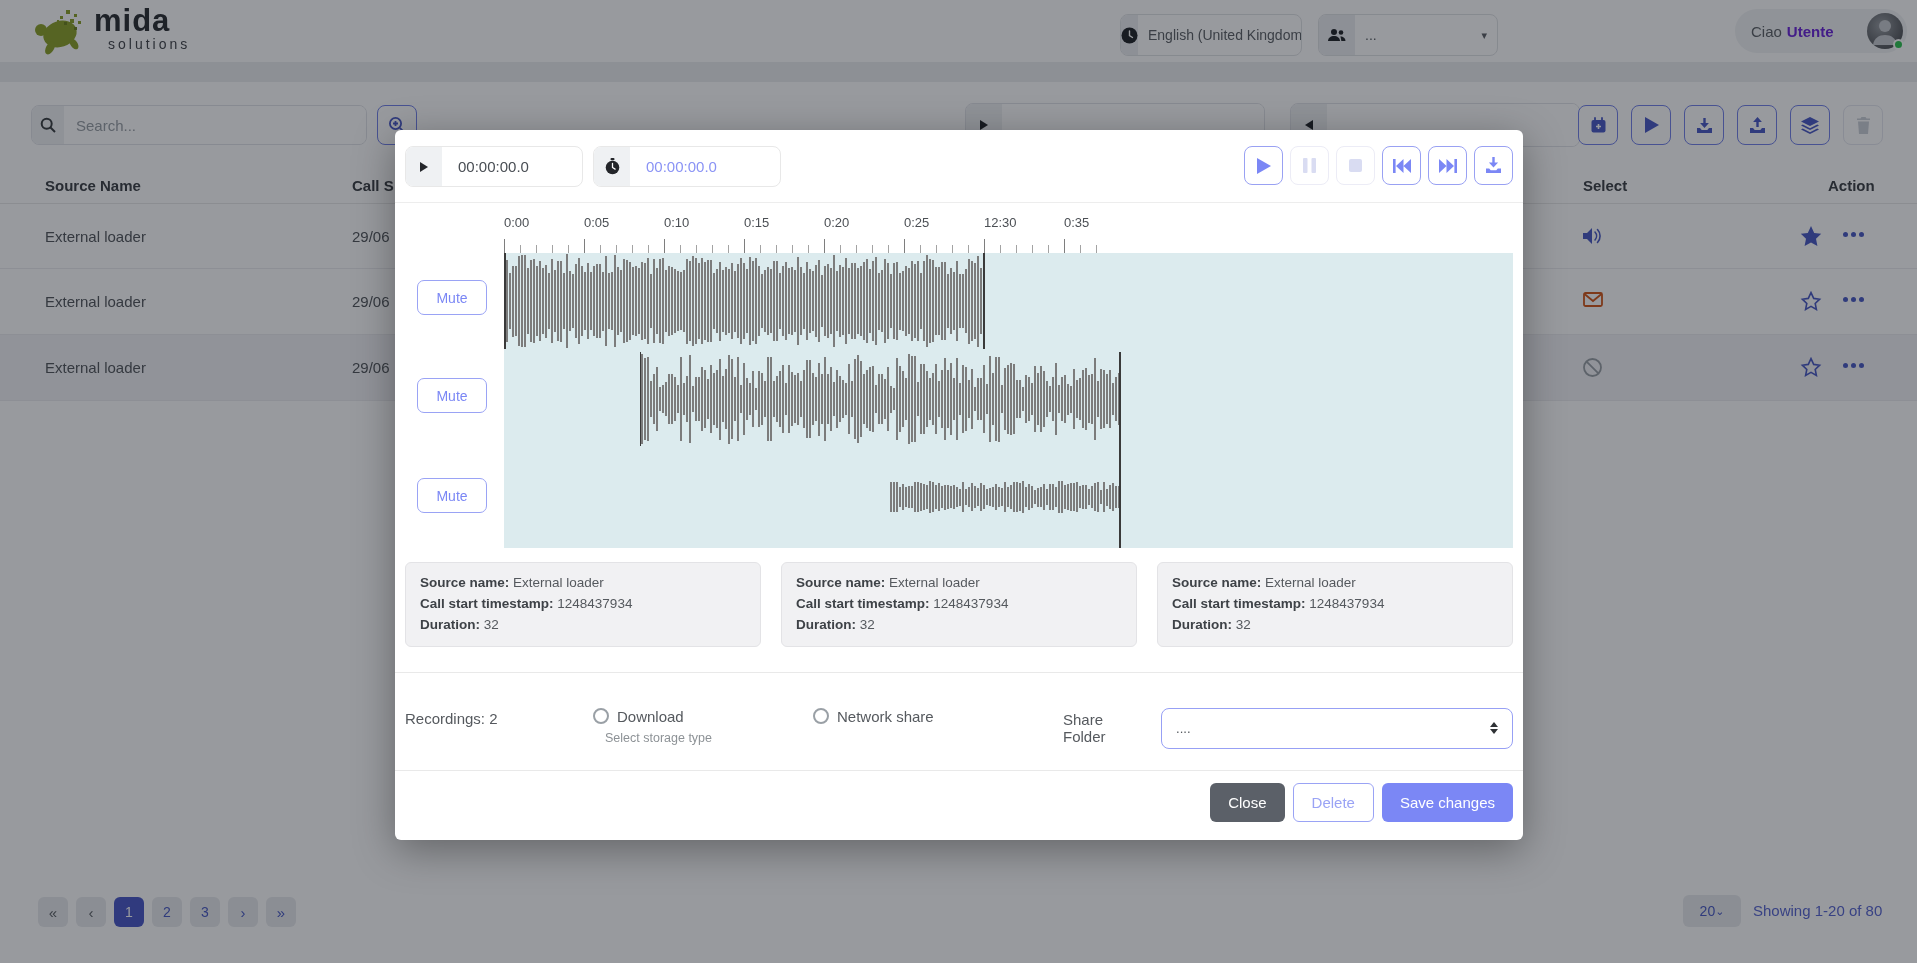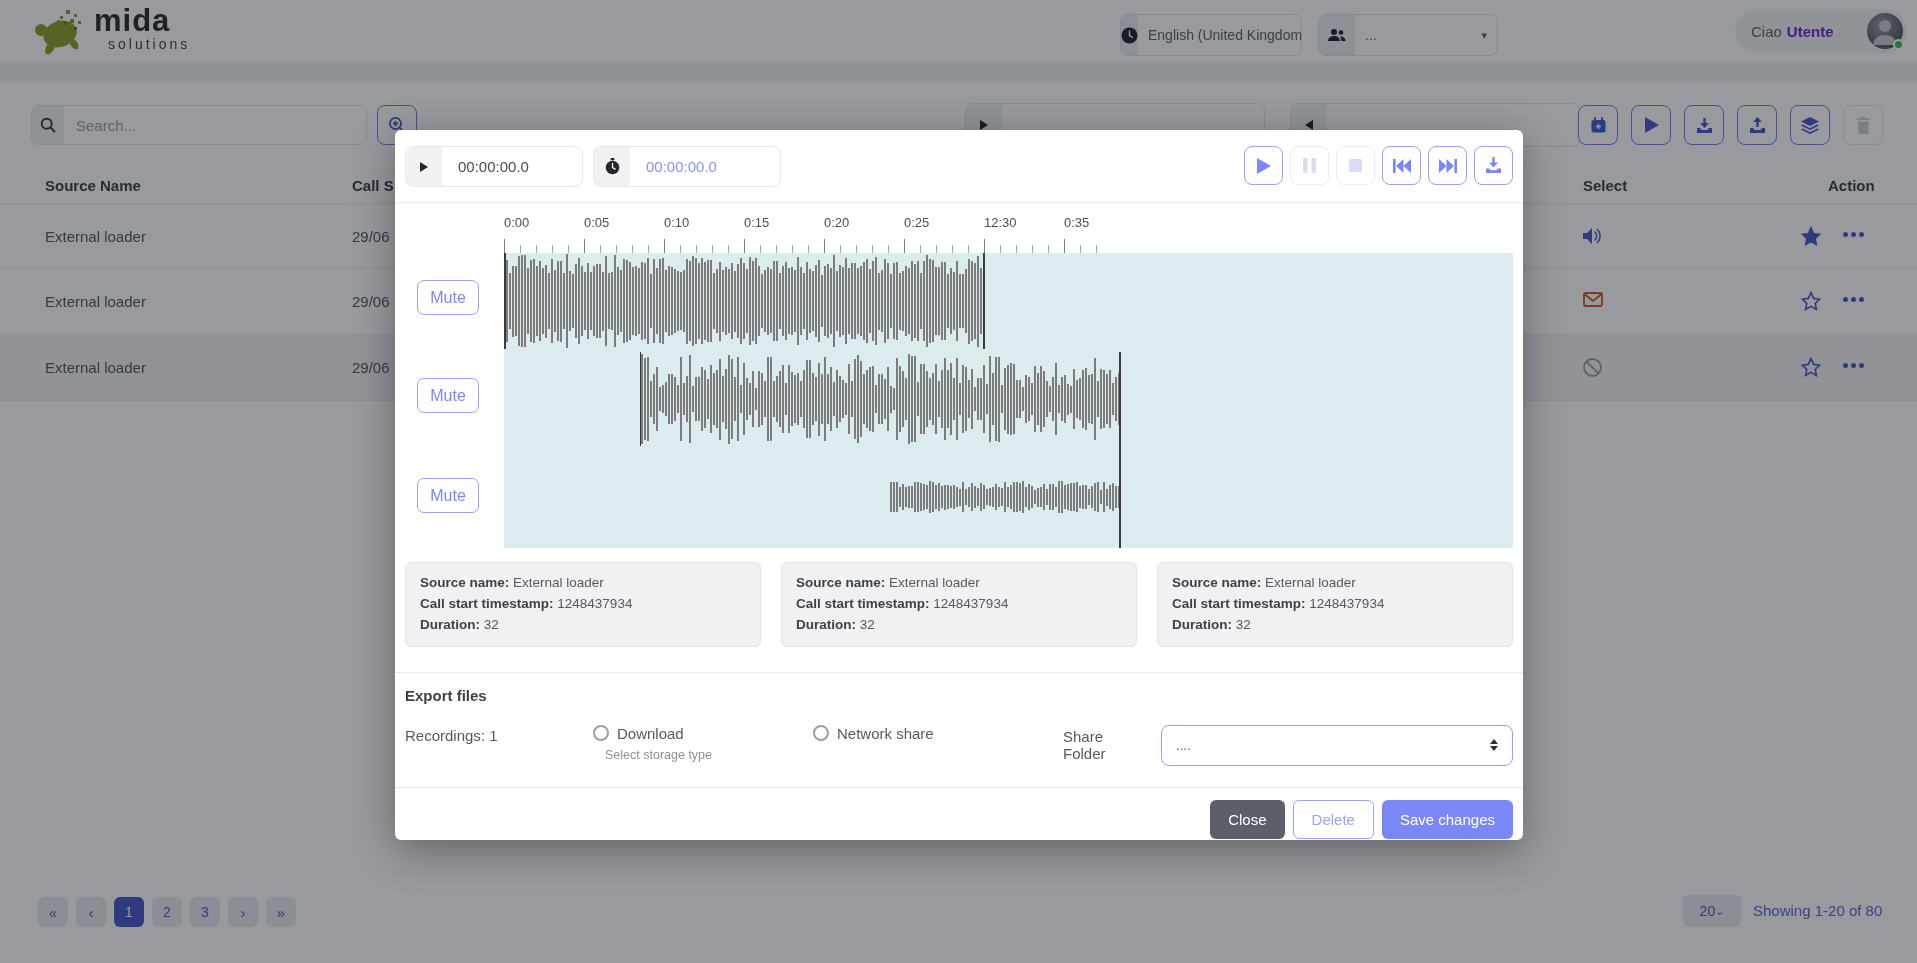--- a/index.html
+++ b/index.html
@@ -82,21 +82,21 @@
   .ticks{position:absolute;left:109px;top:36px;width:601px;height:14px}
   .ticks .minor{position:absolute;left:0;bottom:0;width:100%;height:8px;background:repeating-linear-gradient(90deg,#a3a3a3 0 1px,transparent 1px 16px)}
   .ticks .major{position:absolute;left:0;bottom:0;width:100%;height:14px;background:repeating-linear-gradient(90deg,#7e7e7e 0 1px,transparent 1px 80px)}
   .wave-area{position:absolute;left:109px;right:10px;top:50px;bottom:0;background:#dcebee}
   .track{position:absolute;display:flex;align-items:center;overflow:hidden}
   .track i{flex:0 0 2px;margin-right:1px;background:#7c7c7c}
   .t1{left:0;top:0;width:481px;height:96px;border-left:2px solid #3a3a3a;border-right:2px solid #3a3a3a}
   .t2{left:136px;top:99px;width:480px;height:94px;border-left:1.5px solid #3a3a3a}
   .t3{left:386px;top:222px;width:230px;height:44px}
   .vline{position:absolute;left:615px;top:99px;width:2px;height:196px;background:#3a3a3a}
-  .mute-btn{position:absolute;left:22px;width:62px;height:35px;border:1.5px solid #9aa3f5;border-radius:7px;background:#fff;color:#7b87f5;font-size:16px;display:flex;align-items:center;justify-content:center;cursor:pointer}
+  .mute-btn{position:absolute;left:22px;width:70px;height:35px;border:1.5px solid #9aa3f5;border-radius:7px;background:#fff;color:#7b87f5;font-size:14px;display:flex;align-items:center;justify-content:center;cursor:pointer}
 
   .cards{display:flex;gap:20px;padding:14px 10px 0 10px}
   .card{flex:1;background:#f1f1f3;border:1px solid #e3e3e6;border-radius:6px;padding:10px 14px;font-size:13.5px;line-height:1.55;color:#55595e}
   .card b{color:#3e4247;font-weight:700}
 
   .hr{border-top:1px solid #e9e9e9;margin-top:25px}
   .export{padding:14px 10px 0 10px}
   .export-title{font-size:15px;font-weight:700;color:#3e4247}
   .export-row{display:flex;align-items:flex-start;margin-top:21px;font-size:15px;color:#55595e}
   .exp-rec{flex:0 0 188px;padding-top:2px}
@@ -851,23 +851,22 @@
       <div class="card">
         <div><b>Source name:</b> <span>External loader</span></div>
         <div><b>Call start timestamp:</b> <span>1248437934</span></div>
         <div><b>Duration:</b> <span>32</span></div>
       </div>
     </div>
 
     <div class="hr"></div>
 
     <div class="export">
-      <div class="export-title">Export files</div>
       <div class="export-row">
-        <span class="exp-rec">Recordings: 1</span>
+        <span class="exp-rec">Recordings: 2</span>
         <div class="radio-block">
           <label class="radio-line">
             <span class="radio"></span>
             <span>Download</span>
           </label>
           <div class="radio-help">Select storage type</div>
         </div>
         <div class="radio-block nw">
           <label class="radio-line">
             <span class="radio"></span>

